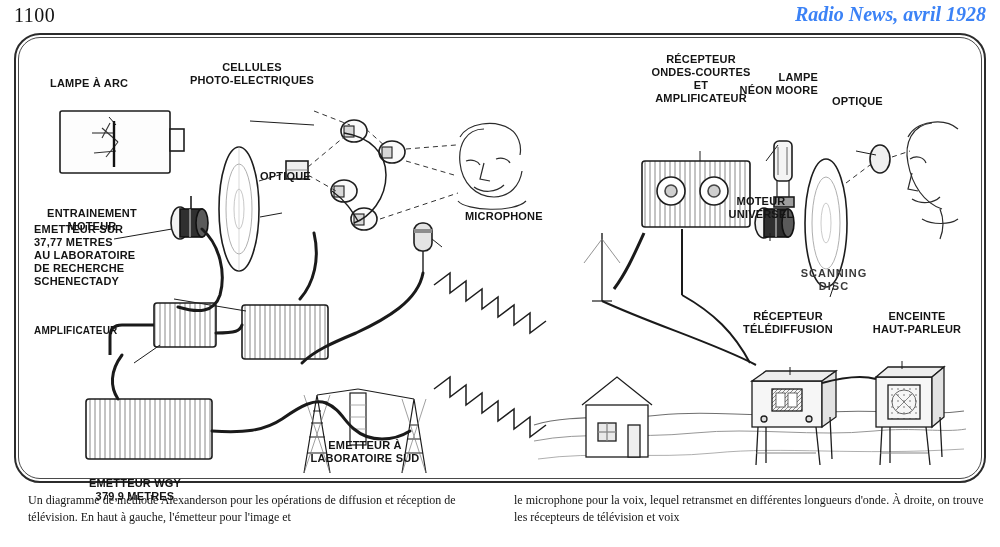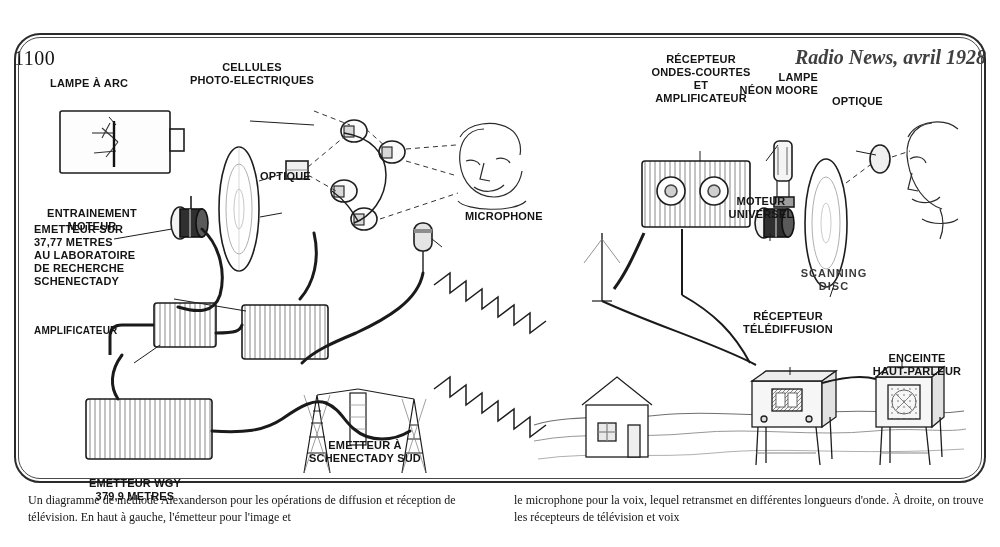--- a/index.html
+++ b/index.html
@@ -20,40 +20,39 @@
     width: 1000px;
     height: 547px;
   }
   
   .header {
     position: absolute;
     top: 0;
     left: 0;
     width: 1000px;
     height: 34px;
-    margin-top: 43px;
   }
   .page-number {
     position: absolute;
     left: 14px;
     top: 4px;
     font-family: "Liberation Serif", serif;
     font-size: 20px;
     letter-spacing: 0.5px;
     color: #111;
   }
   .masthead {
     position: absolute;
     right: 14px;
     top: 3px;
     font-family: "Liberation Serif", serif;
     font-style: italic;
     font-weight: bold;
     font-size: 20px;
-    color: #404040;
+    color: #3b82f6;
   }
   
   .figure {
     position: absolute;
     left: 14px;
     top: 33px;
     width: 972px;
     height: 450px;
   }
   .frame {
@@ -360,36 +359,36 @@
     <div class="lbl" style="left:20px; top:190px; width:150px;">EMETTEUR SUR
 37,77 METRES
 AU LABORATOIRE
 DE RECHERCHE
 SCHENECTADY</div>
     <div class="lbl small" style="left:20px; top:292px;">AMPLIFICATEUR</div>
     <div class="lbl" style="left:418px; top:177px;padding-left:33px;">MICROPHONE</div>
     <div class="lbl c" style="left:46px; top:400px; width:150px;margin-top:44px;">EMETTEUR WGY
 379,9 METRES</div>
     <div class="lbl c" style="left:278px; top:406px; width:146px;">EMETTEUR À
-SCHENECTADY SUD</div>
+LABORATOIRE SUD</div>
 
     <div class="lbl c" style="left:614px; top:20px; width:146px;">RÉCEPTEUR
 ONDES-COURTES
 ET
 AMPLIFICATEUR</div>
     <div class="lbl c" style="left:700px; top:38px; width:104px;text-align:right;">LAMPE
 NÉON MOORE</div>
     <div class="lbl" style="left:818px; top:62px;">OPTIQUE</div>
     <div class="lbl c" style="left:692px; top:162px; width:110px;">MOTEUR
 UNIVERSEL</div>
     <div class="lbl c gray" style="left:768px; top:212px; width:104px;">SCANNING
 DISC</div>
     <div class="lbl c" style="left:708px; top:277px; width:132px;">RÉCEPTEUR
 TÉLÉDIFFUSION</div>
-    <div class="lbl c" style="left:842px; top:277px; width:122px;margin-top:42px;">ENCEINTE
+    <div class="lbl c" style="left:842px; top:277px; width:122px;">ENCEINTE
 HAUT-PARLEUR</div>
   </div>
 
   <div class="caption">
     <div class="cap-col cap-left">Un diagramme de méthode Alexanderson pour les opérations de diffusion et réception de télévision. En haut à gauche, l'émetteur pour l'image et</div>
     <div class="cap-col cap-right">le microphone pour la voix, lequel retransmet en différentes longueurs d'onde. À droite, on trouve les récepteurs de télévision et voix</div>
   </div>
 
 </div>
 

